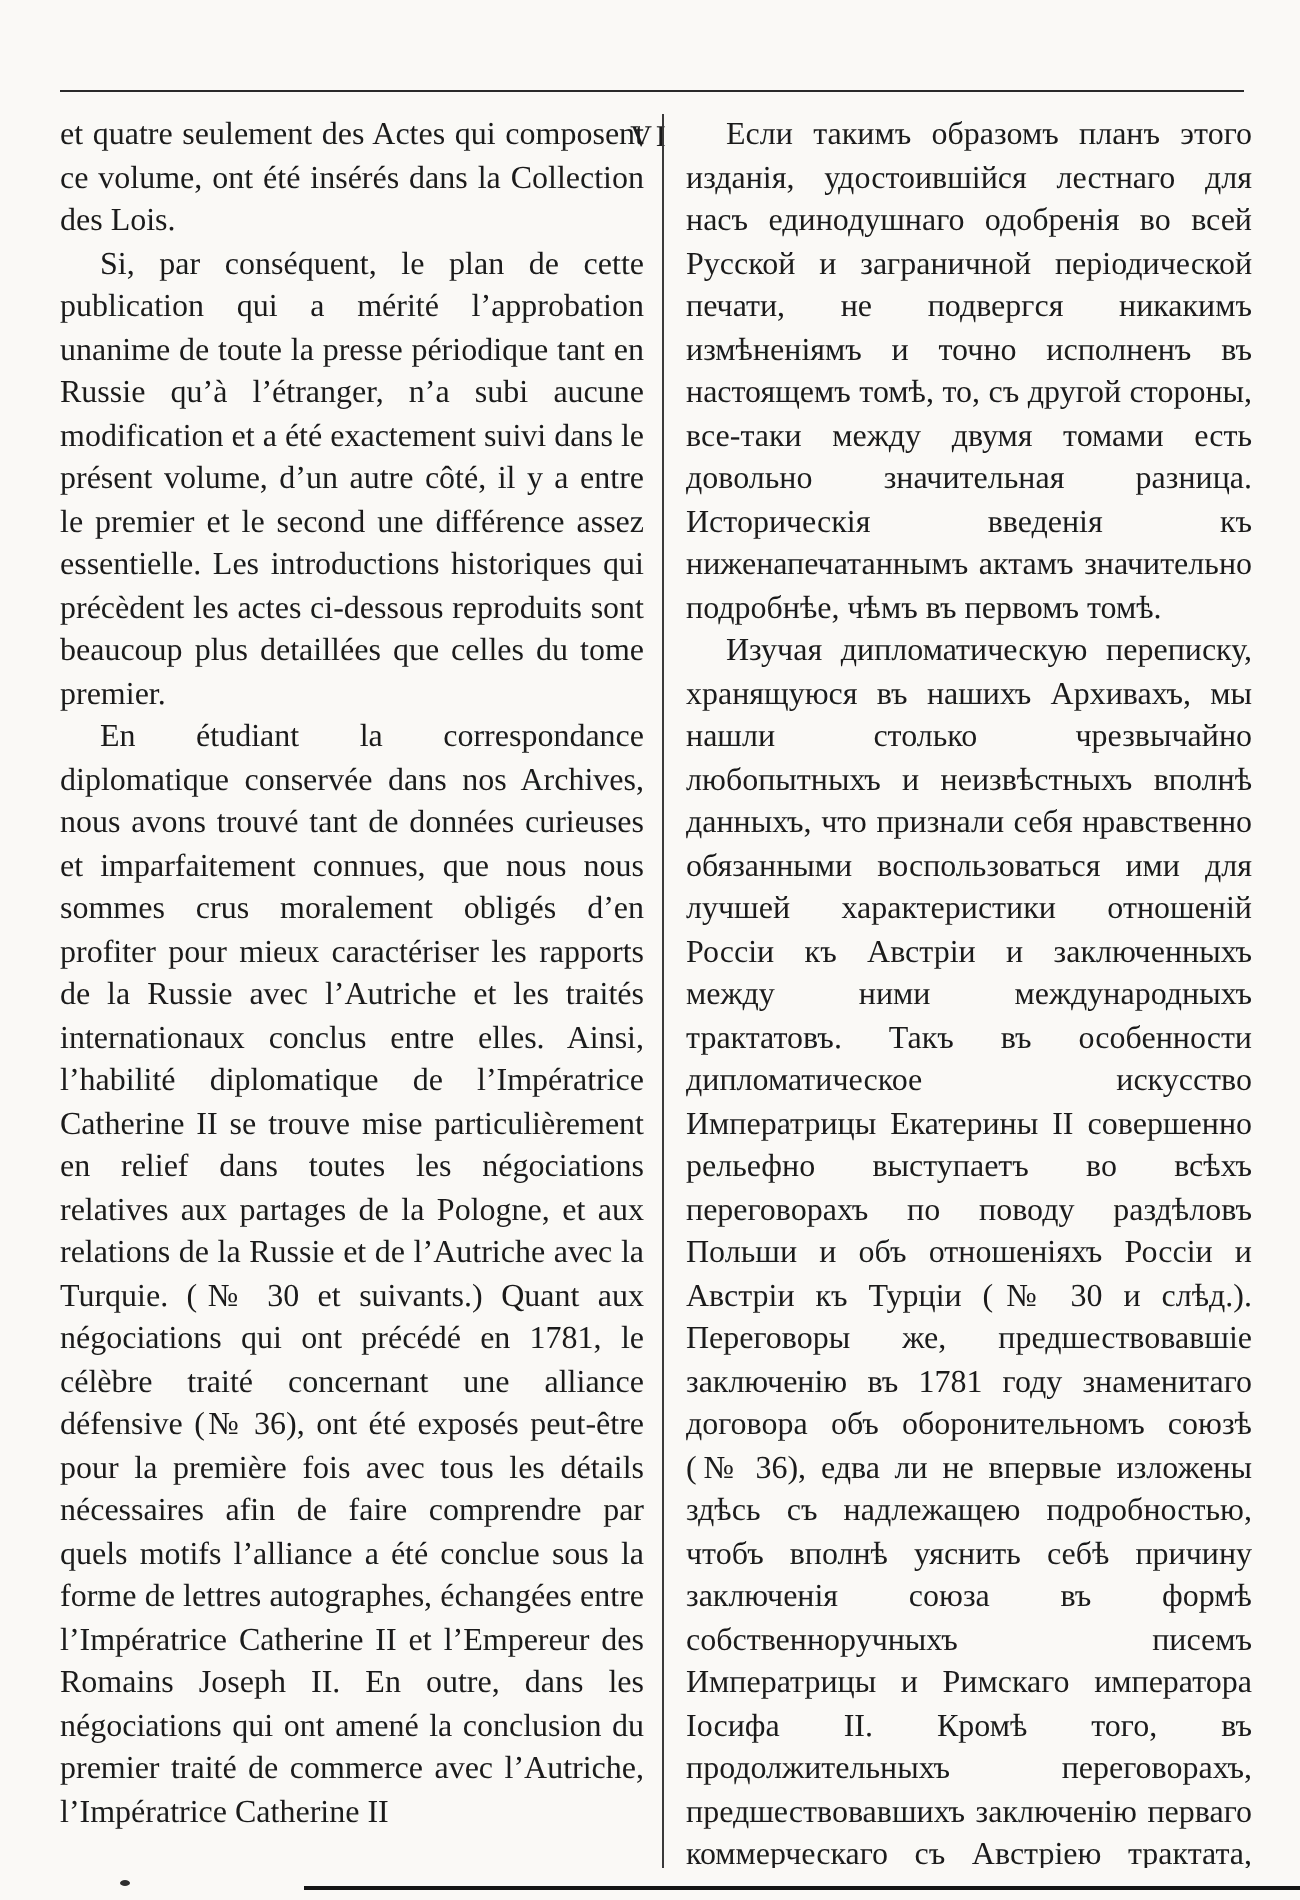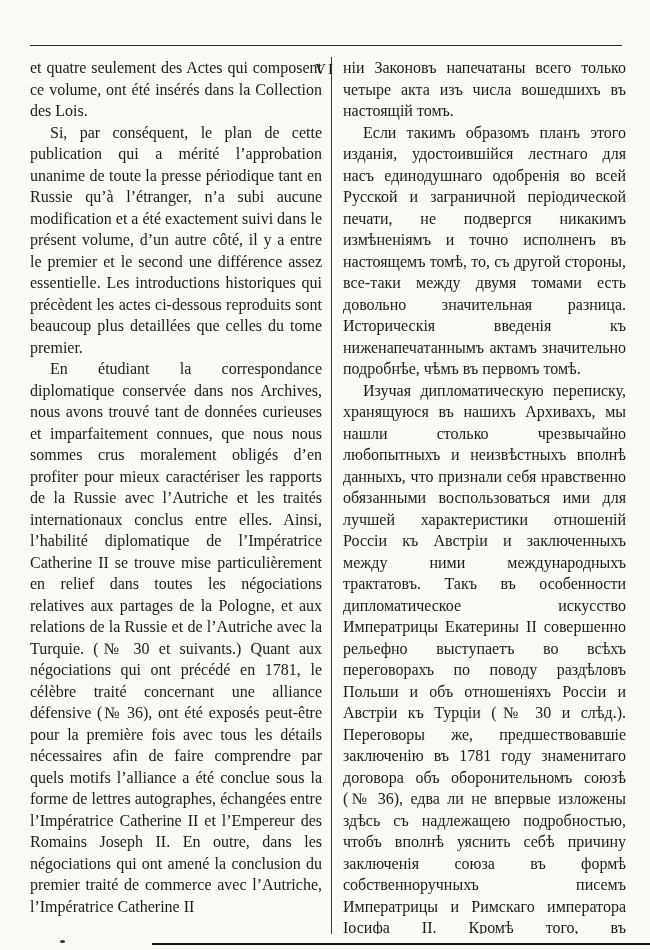--- a/index.html
+++ b/index.html
@@ -99,21 +99,20 @@
 
   <div class="col col-left">
     <p>et quatre seulement des Actes qui composent ce volume, ont été insérés dans la Collection des Lois.</p>
     <p class="indent">Si, par conséquent, le plan de cette publication qui a mérité l’approbation unanime de toute la presse périodique tant en Russie qu’à l’étranger, n’a subi aucune modification et a été exactement suivi dans le présent volume, d’un autre côté, il y a entre le premier et le second une différence assez essentielle. Les introductions historiques qui précèdent les actes ci-dessous reproduits sont beaucoup plus detaillées que celles du tome premier.</p>
     <p class="indent">En étudiant la correspondance diplomatique conservée dans nos Archives, nous avons trouvé tant de données curieuses et imparfaitement connues, que nous nous sommes crus moralement obligés d’en profiter pour mieux caractériser les rapports de la Russie avec l’Autriche et les traités internationaux conclus entre elles. Ainsi, l’habilité diplomatique de l’Impératrice Catherine II se trouve mise particulièrement en relief dans toutes les négociations relatives aux partages de la Pologne, et aux relations de la Russie et de l’Autriche avec la Turquie. (№ 30 et suivants.) Quant aux négociations qui ont précédé en 1781, le célèbre traité concernant une alliance défensive (№ 36), ont été exposés peut-être pour la première fois avec tous les détails nécessaires afin de faire comprendre par quels motifs l’alliance a été conclue sous la forme de lettres autographes, échangées entre l’Impératrice Catherine II et l’Empereur des Romains Joseph II. En outre, dans les négociations qui ont amené la conclusion du premier traité de commerce avec l’Autriche, l’Impératrice Catherine II</p>
   </div>
 
   <div class="col-divider"></div>
 
   <div class="col col-right">
-    <p>ніи Законовъ напечатаны всего только четыре акта изъ числа вошедшихъ въ настоящій томъ.</p>
     <p class="indent">Если такимъ образомъ планъ этого изданія, удостоившійся лестнаго для насъ единодушнаго одобренія во всей Русской и заграничной періодической печати, не подвергся никакимъ измѣненіямъ и точно исполненъ въ настоящемъ томѣ, то, съ другой стороны, все-таки между двумя томами есть довольно значительная разница. Историческія введенія къ ниженапечатаннымъ актамъ значительно подробнѣе, чѣмъ въ первомъ томѣ.</p>
     <p class="indent">Изучая дипломатическую переписку, хранящуюся въ нашихъ Архивахъ, мы нашли столько чрезвычайно любопытныхъ и неизвѣстныхъ вполнѣ данныхъ, что признали себя нравственно обязанными воспользоваться ими для лучшей характеристики отношеній Россіи къ Австріи и заключенныхъ между ними международныхъ трактатовъ. Такъ въ особенности дипломатическое искусство Императрицы Екатерины II совершенно рельефно выступаетъ во всѣхъ переговорахъ по поводу раздѣловъ Польши и объ отношеніяхъ Россіи и Австріи къ Турціи (№ 30 и слѣд.). Переговоры же, предшествовавшіе заключенію въ 1781 году знаменитаго договора объ оборонительномъ союзѣ (№ 36), едва ли не впервые изложены здѣсь съ надлежащею подробностью, чтобъ вполнѣ уяснить себѣ причину заключенія союза въ формѣ собственноручныхъ писемъ Императрицы и Римскаго императора Іосифа II. Кромѣ того, въ продолжительныхъ переговорахъ, предшествовавшихъ заключенію перваго коммерческаго съ Австріею трактата, Императрица Екате-</p>
   </div>
 
 </div>
 
 <div class="scan-speck"></div>
 <div class="scan-line"></div>
 
 </body></html>

